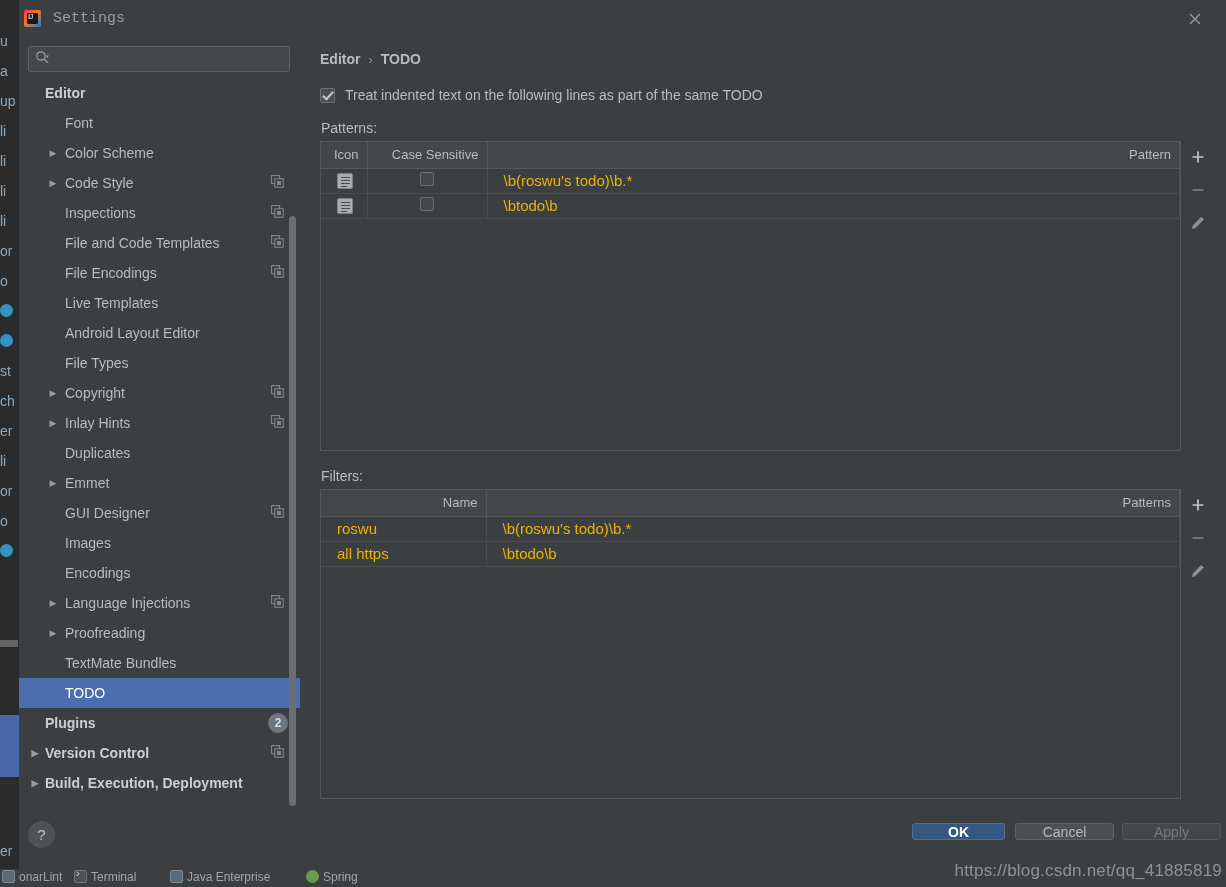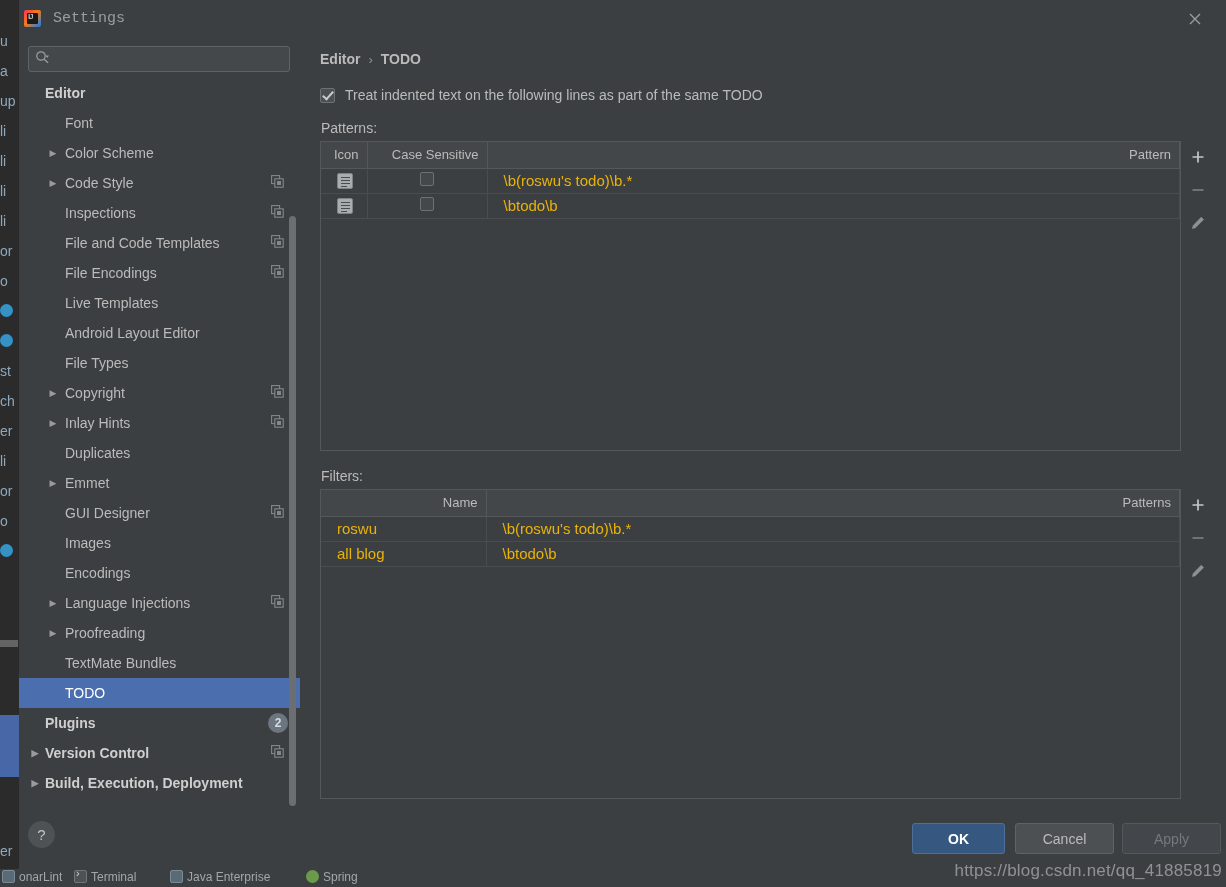--- a/index.html
+++ b/index.html
@@ -234,21 +234,21 @@
     background: #3c3f41;
   }
   #help-button {
     position: absolute; left: 9px; top: 12px;
     width: 27px; height: 27px; border-radius: 50%;
     background: #4e5254; color: #bfc4c8;
     font-size: 15px; text-align: center; line-height: 27px;
     cursor: pointer;
   }
   .dlg-btn {
-    position: absolute; top: 14px; height: 31px;
+    position: absolute; top: 14px; height: 17px;
     border-radius: 3px; font-size: 14px;
     display: flex; align-items: center; justify-content: center;
     cursor: pointer;
   }
   #ok-button {
     right: 221px; width: 93px; background: #365880;
     border: 1px solid #4c7099; color: #ffffff; font-weight: bold;
   }
   #cancel-button {
     right: 112px; width: 99px; background: #4c5052;
@@ -535,21 +535,21 @@
                 <th>Name</th>
                 <th>Patterns</th>
               </tr>
             </thead>
             <tbody id="filters-body">
                 <tr>
                   <td>roswu</td>
                   <td>\b(roswu's todo)\b.*</td>
                 </tr>
                 <tr>
-                  <td>all blog</td>
+                  <td>all https</td>
                   <td>\btodo\b</td>
                 </tr>
               </tbody>
           </table>
         </div>
         <div class="toolbar-v">
           <div class="tb-btn">
             <svg width="14" height="14" viewBox="0 0 14 14">
               <path d="M7 1.5 V12.5 M1.5 7 H12.5" stroke="#c2c7cb" stroke-width="1.7"></path>
             </svg>

